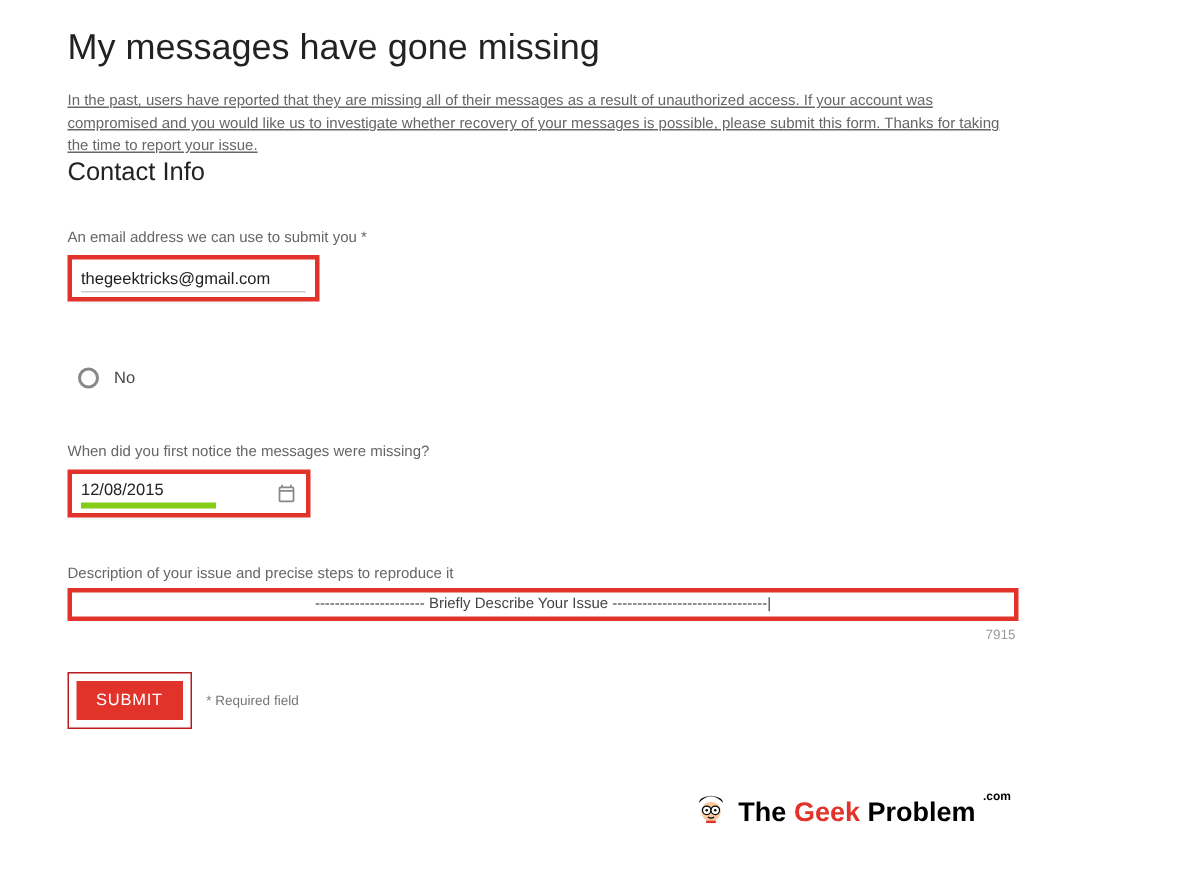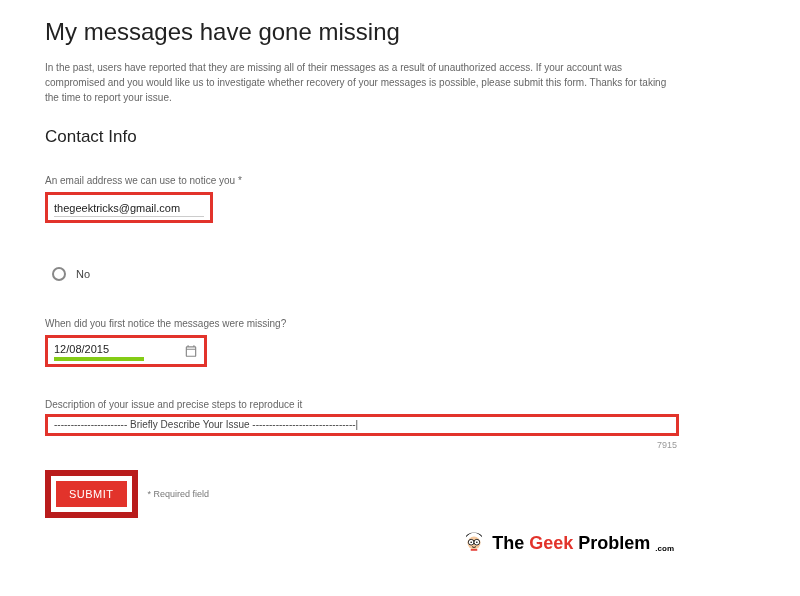--- a/index.html
+++ b/index.html
@@ -17,39 +17,39 @@
   h1 {
     font-size: 24px;
     font-weight: 400;
     color: #222;
     margin: 8px 0 14px 0;
   }
   .intro {
     font-size: 10px;
     color: #666;
     line-height: 1.5;
-    margin-bottom: 22px;
+    text-decoration: underline;
   }
   h2 {
     font-size: 17px;
     font-weight: 400;
     color: #222;
     margin: 0 0 28px 0;
   }
   .field-label {
     font-size: 10px;
     color: #666;
     margin-bottom: 6px;
   }
   .hl-box {
     border: 3px solid #e2332b;
     display: inline-block;
     padding: 3px 6px;
   }
-  .wide { display: block; }
+  .wide { display: block; text-align: center; }
   .email-input {
     border: none;
     border-bottom: 1px solid #ccc;
     font-size: 11px;
     color: #222;
     background: transparent;
     outline: none;
     width: 150px;
     padding: 2px 0;
   }
@@ -116,21 +116,21 @@
     margin-top: 4px;
     padding-right: 2px;
   }
   .submit-row {
     display: flex;
     align-items: center;
     gap: 10px;
     margin-top: 20px;
   }
   .submit-hl {
-    border: 6px solid #b91c1c;
+    border: 1px solid #b91c1c;
     padding: 5px;
     display: inline-block;
   }
   .submit-btn {
     background: #e2332b;
     color: #fff;
     border: none;
     font-size: 11px;
     letter-spacing: 0.5px;
     padding: 7px 13px;
@@ -147,37 +147,37 @@
     bottom: 40px;
     display: flex;
     align-items: center;
     gap: 5px;
     font-family: "Comic Sans MS", cursive, sans-serif;
     font-weight: bold;
     font-size: 18px;
   }
   .logo .black { color: #000; }
   .logo .red { color: #e2332b; }
-  .logo .com { font-size: 8px; color:#000; align-self: flex-end; margin-bottom: 3px; }
+  .logo .com { font-size: 8px; color:#000; align-self: flex-end; margin-bottom: 21px; }
   .face {
     width: 26px; height: 26px;
   }
   .container { position: relative; width: 724px; height: 596px; }
 </style>
 </head>
 <body>
 <div class="container">
 
 <div class="page">
   <h1>My messages have gone missing</h1>
   <div class="intro">In the past, users have reported that they are missing all of their messages as a result of unauthorized access. If your account was compromised and you would like us to investigate whether recovery of your messages is possible, please submit this form. Thanks for taking the time to report your issue.</div>
 
   <h2>Contact Info</h2>
 
-  <div class="field-label">An email address we can use to notice you *</div>
+  <div class="field-label">An email address we can use to submit you *</div>
   <div class="hl-box">
     <input class="email-input" value="thegeektricks@gmail.com" style="">
   </div>
 
   <div class="section-gap"></div>
 
 
 
   <div class="radio-row" style="margin-top:12px; padding-left:7px;">
     <span class="radio-outer"></span>

